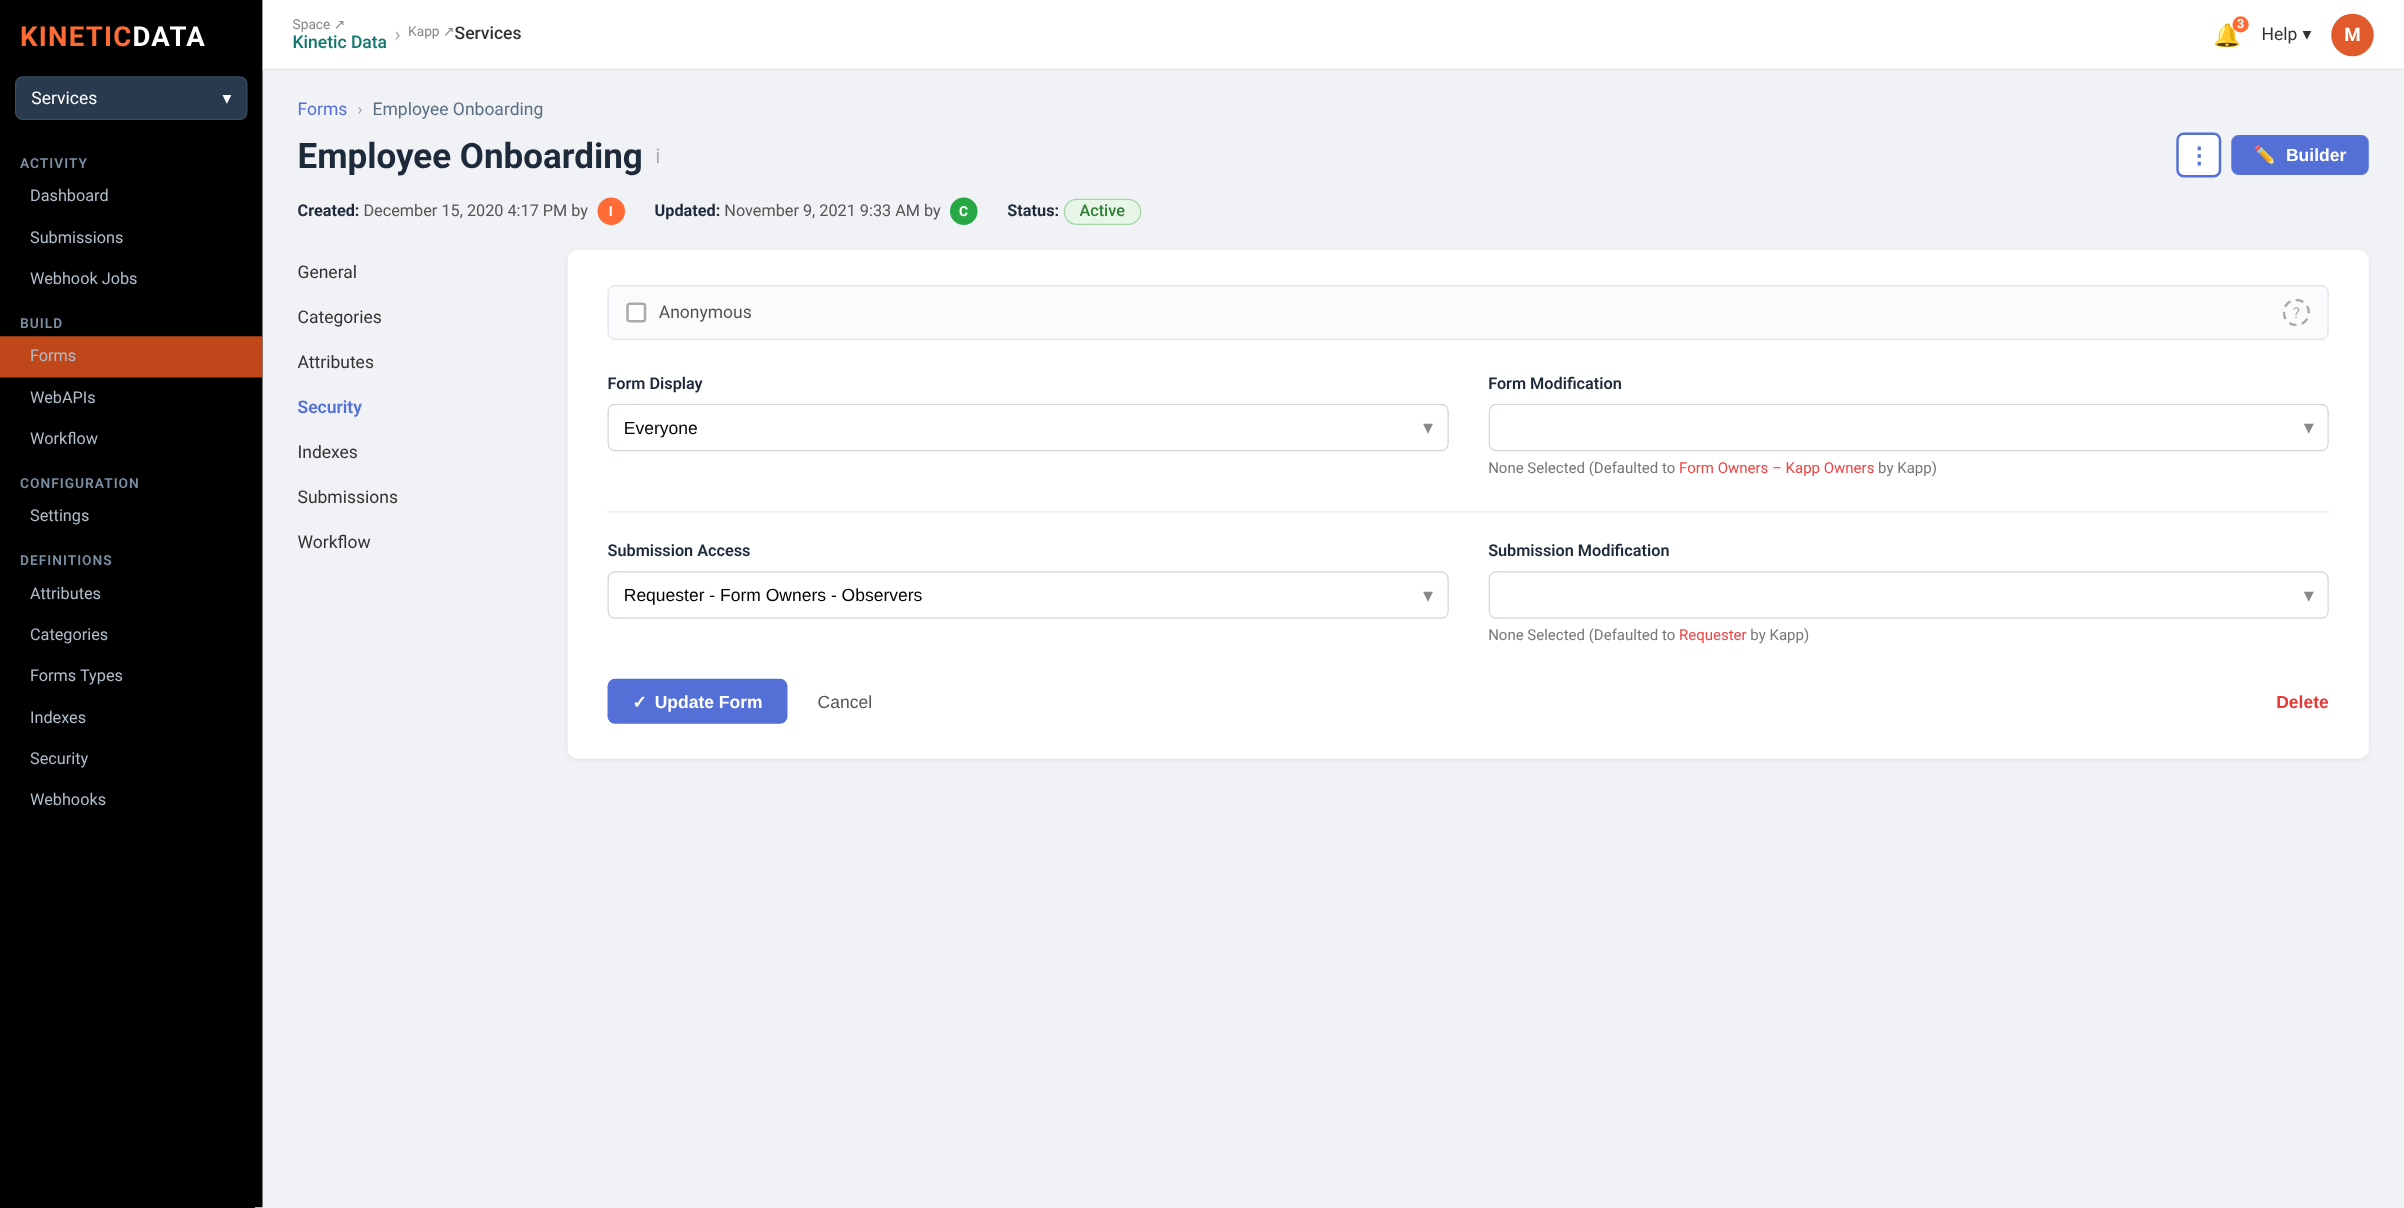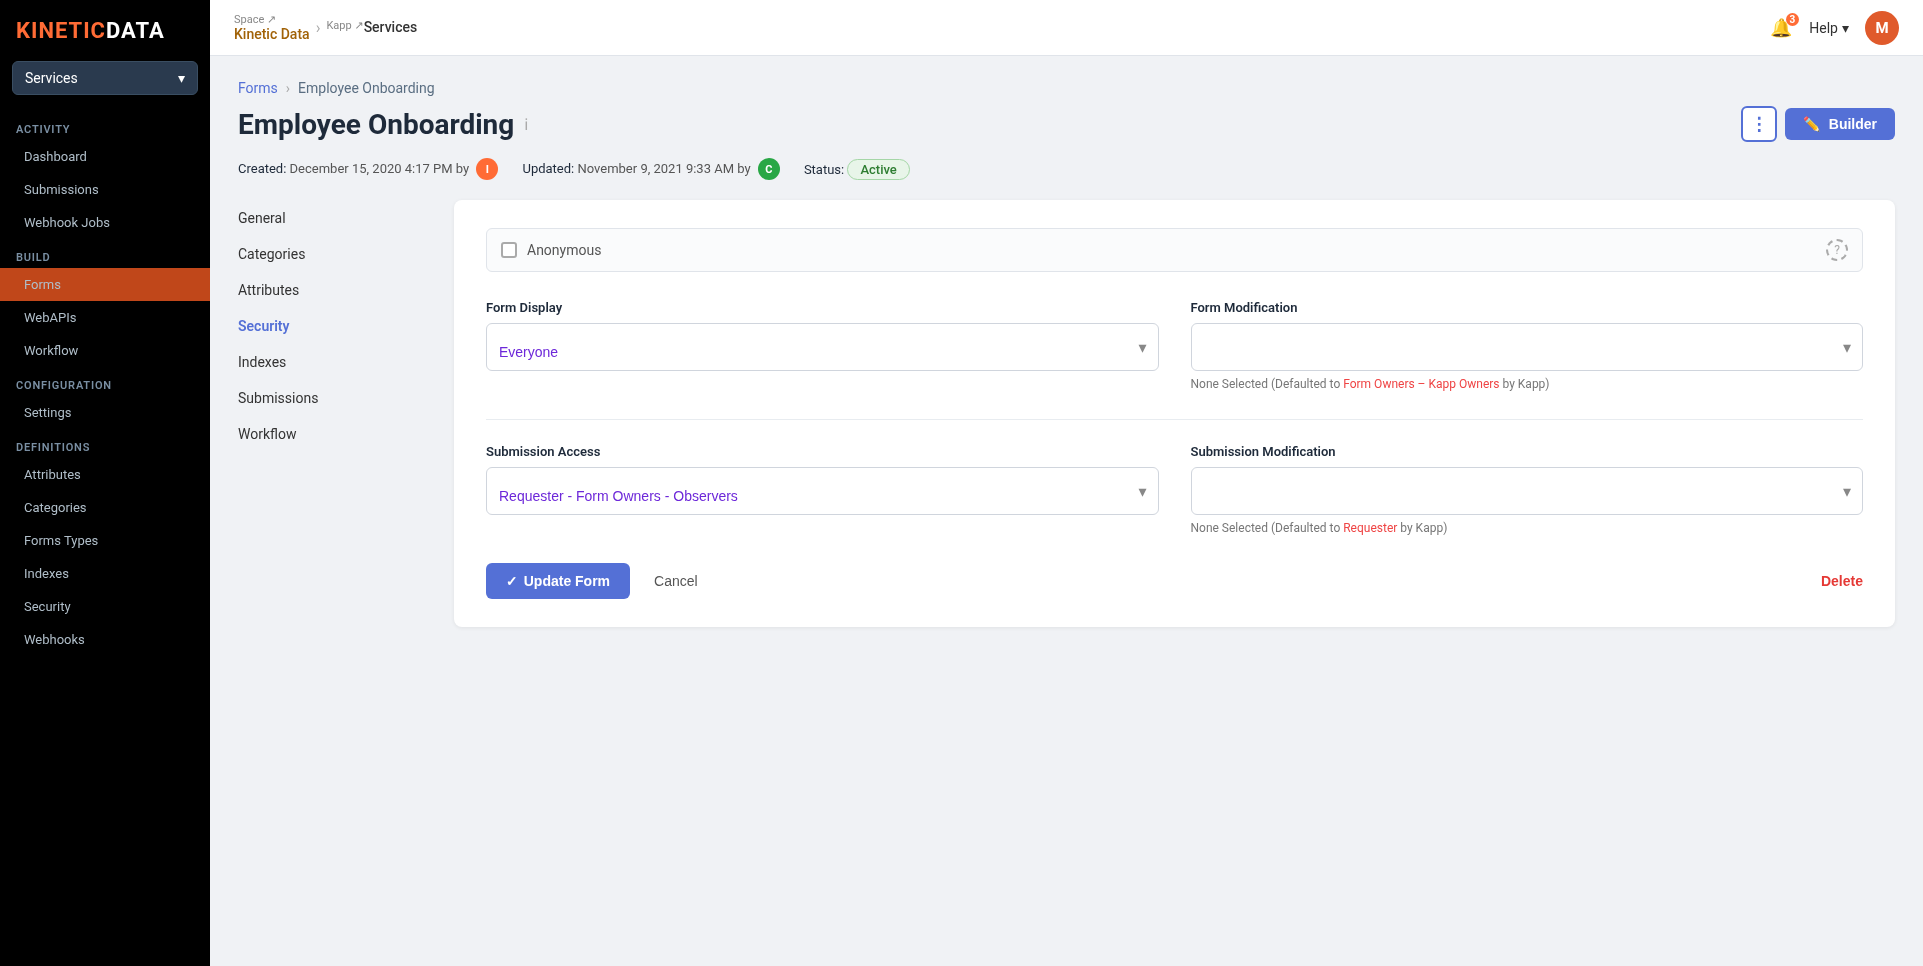--- a/index.html
+++ b/index.html
@@ -86,21 +86,21 @@
       min-height: 56px;
     }
     .topbar-left {
       display: flex;
       align-items: center;
       gap: 6px;
       font-size: 13px;
       color: #555;
     }
     .topbar-left .space-label { font-size: 11px; color: #888; }
-    .topbar-left .space-name { font-size: 14px; color: #a16207; font-weight: 500; }
+    .topbar-left .space-name { font-size: 14px; color: #0f766e; font-weight: 500; }
     .topbar-left .kapp-label { font-size: 11px; color: #888; }
     .topbar-left .kapp-name { font-size: 14px; color: #333; font-weight: 500; }
     .topbar-chevron { color: #aaa; font-size: 16px; }
     .topbar-right {
       display: flex;
       align-items: center;
       gap: 16px;
     }
     .notif-bell {
       position: relative;
@@ -217,21 +217,21 @@
 
     
     .meta-row {
       display: flex;
       align-items: center;
       gap: 24px;
       font-size: 13px;
       color: #555;
       margin-bottom: 20px;
     }
-    .meta-row .meta-label { font-weight: 400; color: #1e2a3a; }
+    .meta-row .meta-label { font-weight: 700; color: #1e2a3a; }
     .meta-row .meta-value { color: #555; }
     .user-dot {
       display: inline-flex;
       align-items: center;
       justify-content: center;
       width: 22px;
       height: 22px;
       border-radius: 50%;
       font-size: 11px;
       font-weight: 700;
@@ -331,23 +331,23 @@
       font-size: 13px;
       font-weight: 600;
       color: #1e2a3a;
       margin-bottom: 8px;
     }
 
     .select-field {
       width: 100%;
       border: 1px solid #d0d5dd;
       border-radius: 6px;
-      padding: 20px 36px 10px 12px;
-      font-size: 14px;
-      color: #6d28d9;
+      padding: 10px 36px 10px 12px;
+      font-size: 14px;
+      color: #000000;
       background: #fff;
       appearance: none;
       cursor: pointer;
       position: relative;
     }
     .select-wrapper {
       position: relative;
     }
     .select-wrapper::after {
       content: '▾';

